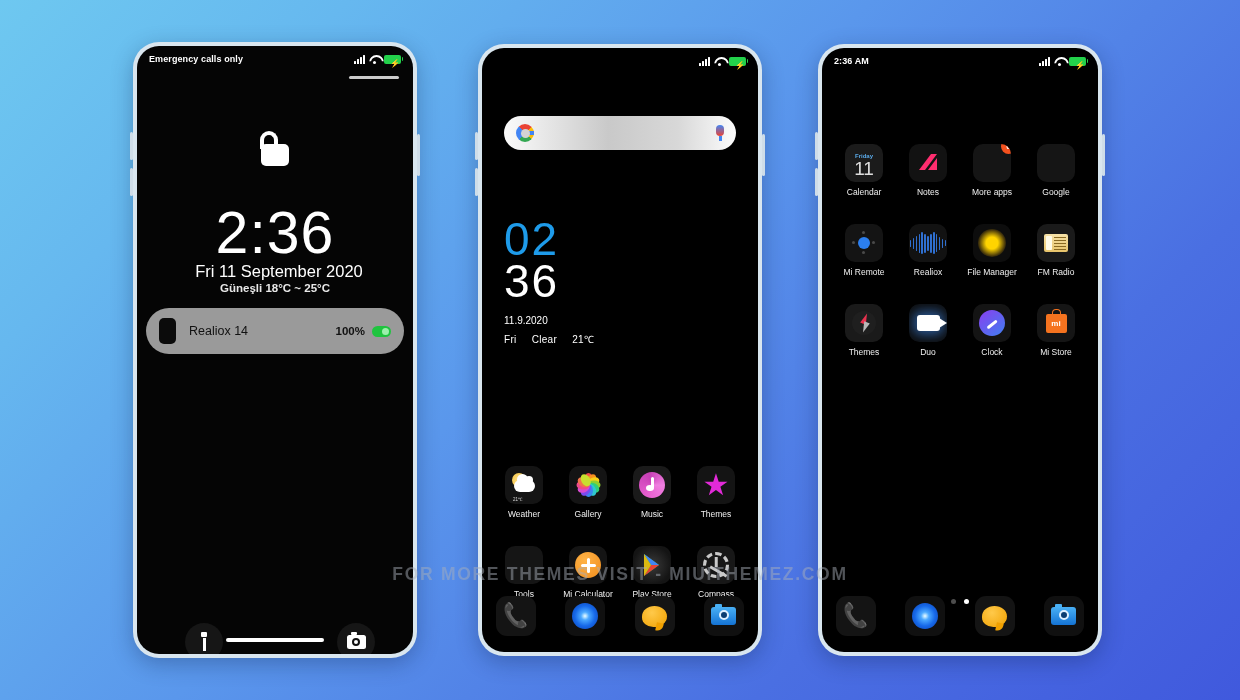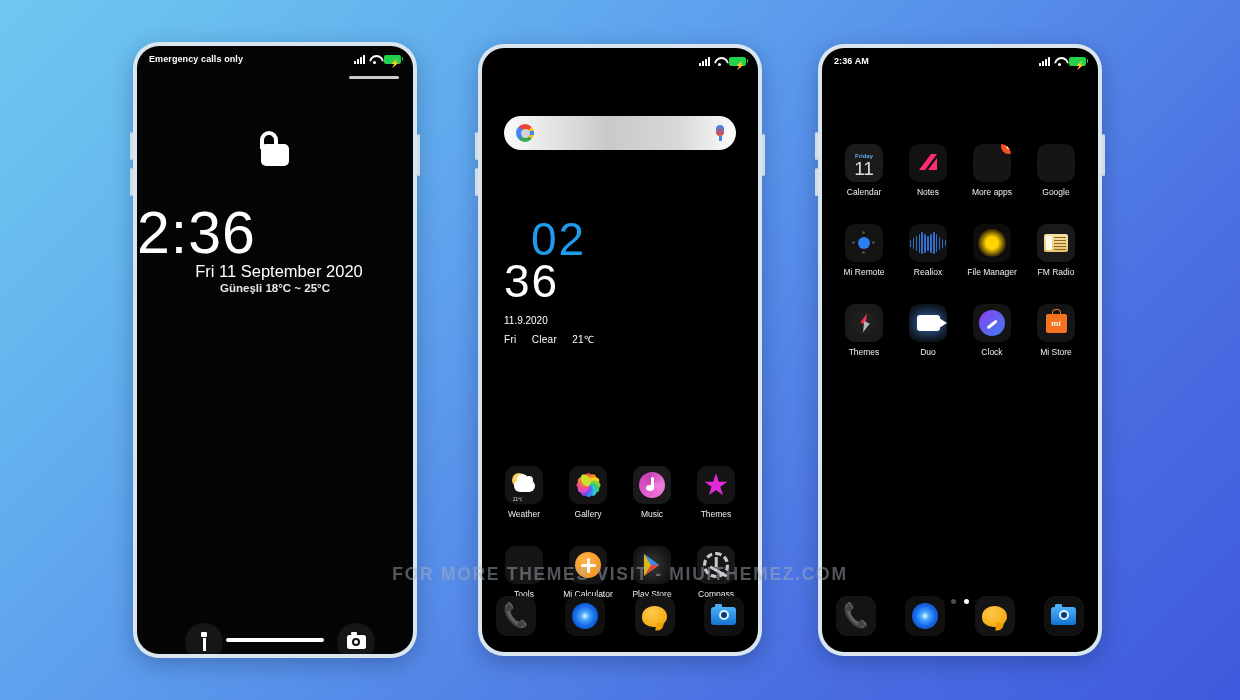--- a/index.html
+++ b/index.html
@@ -41,21 +41,21 @@
   .bolt span{position:relative;left:-2px;}
 
   
   #phone1 .screen{background:#050505;}
   .notch-line{position:absolute;right:14px;top:30px;width:50px;height:2.5px;
       background:#ccc;border-radius:2px;}
   .lock-ico{position:absolute;left:50%;top:98px;transform:translateX(-50%);}
   .lock-body{width:28px;height:22px;background:#fff;border-radius:5px;}
   .lock-shackle{position:absolute;left:-1px;top:-13px;width:18px;height:18px;
       border:4px solid #fff;border-radius:9px 9px 0 0;border-bottom:none;box-sizing:border-box;}
-  .ls-time{position:absolute;left:0;right:0;top:158px;text-align:left;color:#fff;
+  .ls-time{position:absolute;left:0;right:0;top:158px;text-align:center;color:#fff;
       font-size:59px;font-weight:300;letter-spacing:1px;line-height:1;}
   .ls-date{position:absolute;left:0;right:0;top:216px;text-align:center;color:#fff;
       font-size:16.5px;font-weight:400;margin-left:8px;}
   .ls-weather{position:absolute;left:0;right:0;top:236px;text-align:center;color:#e8e8e8;
       font-size:11.5px;font-weight:bold;}
   .notif{position:absolute;left:9px;right:9px;top:262px;height:46px;background:#9a9a9a;
       border-radius:23px;display:flex;align-items:center;padding:0 13px;box-sizing:border-box;}
   .notif-ico{width:17px;height:26px;background:#0b0b0b;border-radius:5px;flex:0 0 auto;}
   .notif-title{color:#111;font-size:12.5px;margin-left:13px;flex:1;}
   .notif-pct{color:#111;font-size:11.5px;font-weight:bold;margin-right:7px;}
@@ -88,21 +88,21 @@
   .g-logo:after{content:"";position:absolute;left:4.5px;top:4.5px;width:9px;height:9px;
      background:#d3d3d3;border-radius:50%;}
   .g-logo:before{content:"";position:absolute;right:0px;top:7px;width:9px;height:4px;background:#4285f4;}
   .mic{width:8px;height:16px;position:relative;}
   .mic:before{content:"";position:absolute;left:0;top:0;width:8px;height:11px;border-radius:4px;
      background:linear-gradient(180deg,#4285f4 0%,#ea4335 100%);}
   .mic:after{content:"";position:absolute;left:2.5px;top:11px;width:3px;height:5px;background:#4285f4;}
 
   
   .hclock{position:absolute;left:22px;top:170px;}
-  .hc-hh{font-size:46px;color:#1e9bea;font-weight:300;line-height:.92;letter-spacing:2px;margin-left:27px;}
+  .hc-hh{font-size:46px;color:#1e9bea;font-weight:300;line-height:.92;letter-spacing:2px;}
   .hc-mm{font-size:46px;color:#fff;font-weight:300;line-height:.92;letter-spacing:2px;}
   .hc-date{font-size:10px;color:#fff;margin-top:12px;}
   .hc-wx{font-size:10px;color:#fff;margin-top:6px;letter-spacing:.3px;}
   .hc-wx span{margin-right:12px;}
 
   
   .appgrid{position:absolute;display:grid;grid-template-columns:repeat(4,1fr);}
   .app{display:flex;flex-direction:column;align-items:center;}
   .app-ico{width:38px;height:38px;border-radius:10px;background:#1a1a1a;position:relative;
      display:flex;align-items:center;justify-content:center;overflow:hidden;}
@@ -257,20 +257,26 @@
 
     <div class="lock-ico">
       <div class="lock-shackle"></div>
       <div class="lock-body"></div>
     </div>
 
     <div class="ls-time">2:36</div>
     <div class="ls-date">Fri 11 September 2020</div>
     <div class="ls-weather">Güneşli  18°C ~ 25°C</div>
 
+    <div class="notif">
+      <div class="notif-ico"></div>
+      <div class="notif-title">Realiox 14</div>
+      <div class="notif-pct">100%</div>
+      <div class="notif-batt"></div>
+    </div>
 
     <div class="ls-btn" id="ls-flash">
       <span class="flash-g"></span>
     </div>
     <div class="ls-btn" id="ls-cam">
       <span class="cam-g"></span>
     </div>
     <div class="homebar"></div>
   </div>
 </div>

